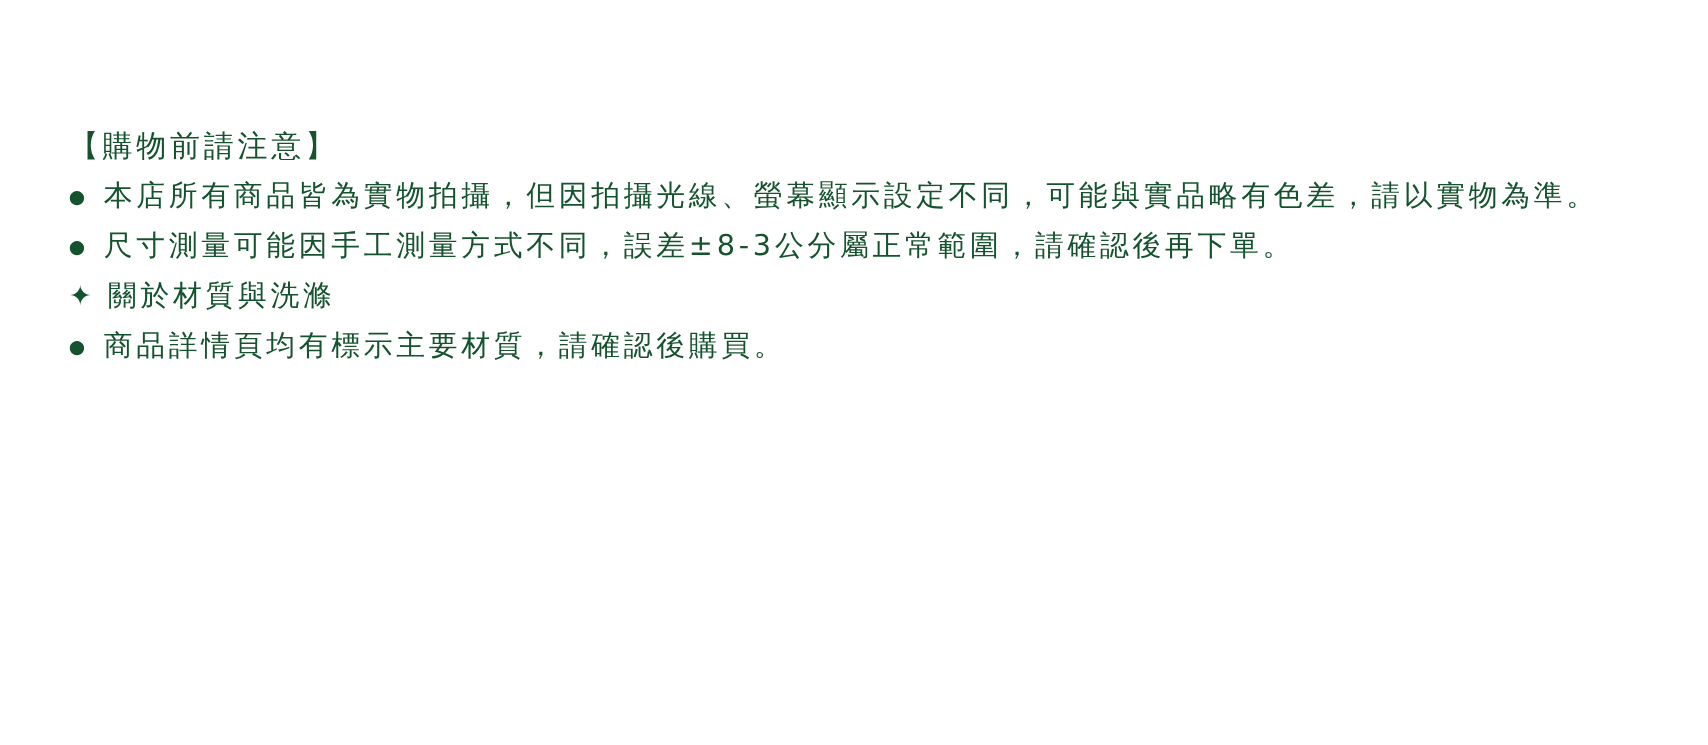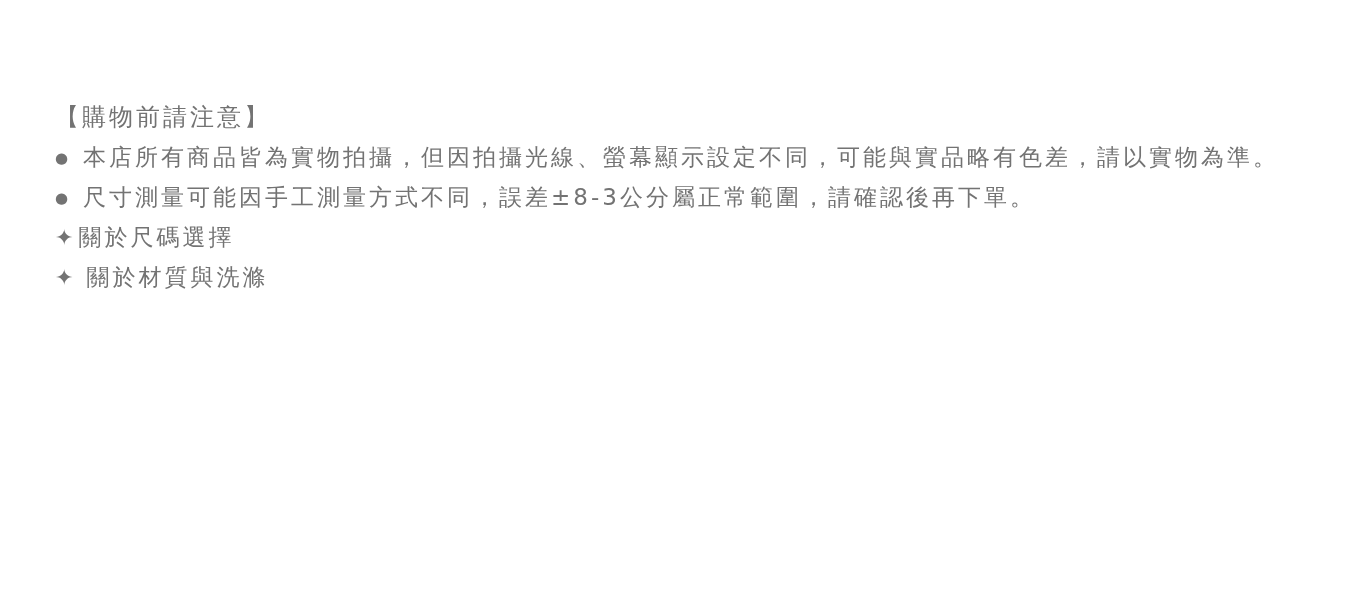--- a/index.html
+++ b/index.html
@@ -8,21 +8,21 @@
   }
   body {
     width: 1366px;
     height: 596px;
     background: #ffffff;
     overflow: hidden;
     font-family: "DejaVu Sans", "Liberation Sans", sans-serif;
   }
   .notice {
     padding: 97px 0 0 55px;
-    color: #737373;
+    color: #14532d;
     font-size: 23px;
     letter-spacing: 3px;
   }
   .line {
     height: 40px;
     line-height: 40px;
     white-space: nowrap;
   }
   .line.title {
     font-size: 24px;
@@ -52,25 +52,25 @@
 
 
   <div class="line bullet">
     <span class="marker b">●</span><span>本店所有商品皆為實物拍攝，但因拍攝光線、螢幕顯示設定不同，可能與實品略有色差，請以實物為準。</span>
   </div>
 
   <div class="line bullet">
     <span class="marker b">●</span><span>尺寸測量可能因手工測量方式不同，誤差±8-3公分屬正常範圍，請確認後再下單。</span>
   </div>
 
-  <div class="line heading">
-    <span class="marker h">✦</span><span>關於尺碼選擇</span>
-  </div>
 
 
 
   <div class="line heading">
     <span class="marker h spaced">✦</span><span>關於材質與洗滌</span>
   </div>
 
+  <div class="line bullet">
+    <span class="marker b">●</span><span>商品詳情頁均有標示主要材質，請確認後購買。</span>
+  </div>
 
 
 </div>
 
 </body></html>

